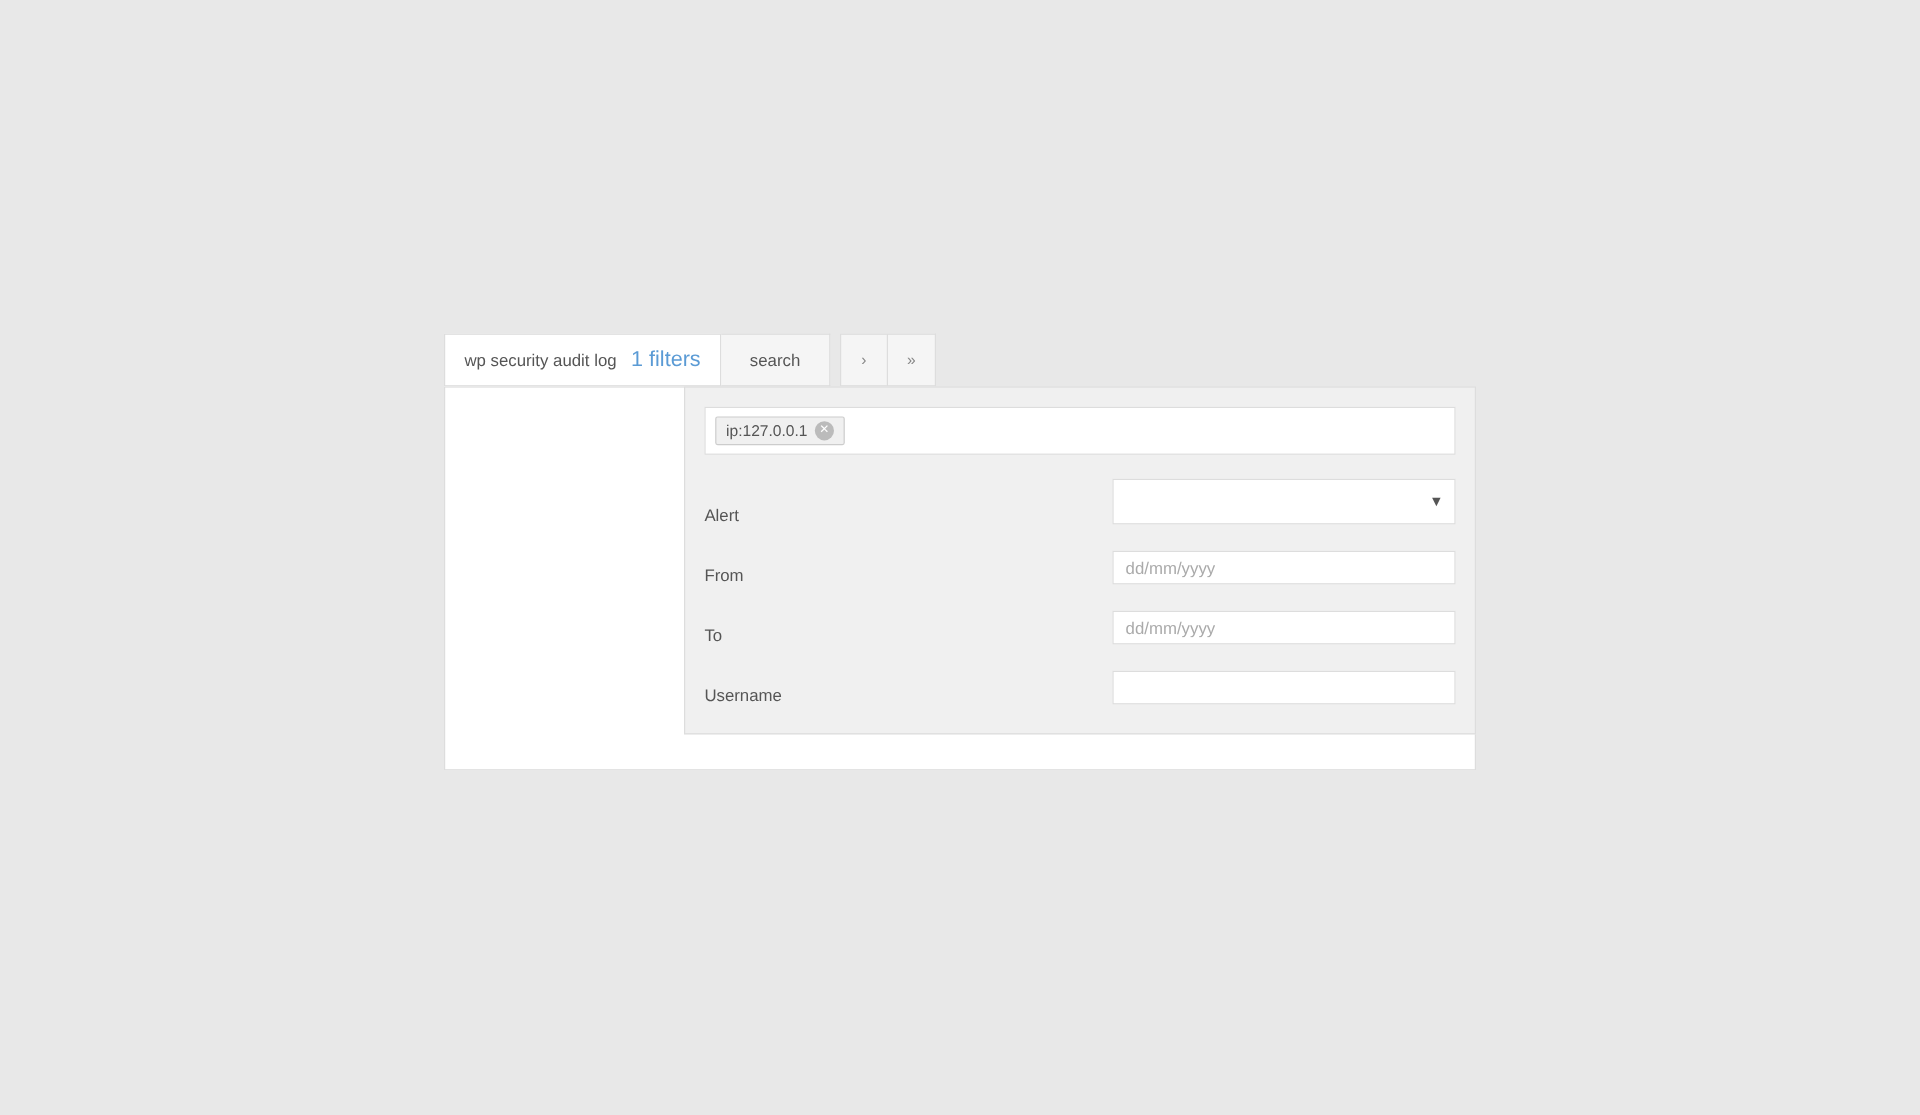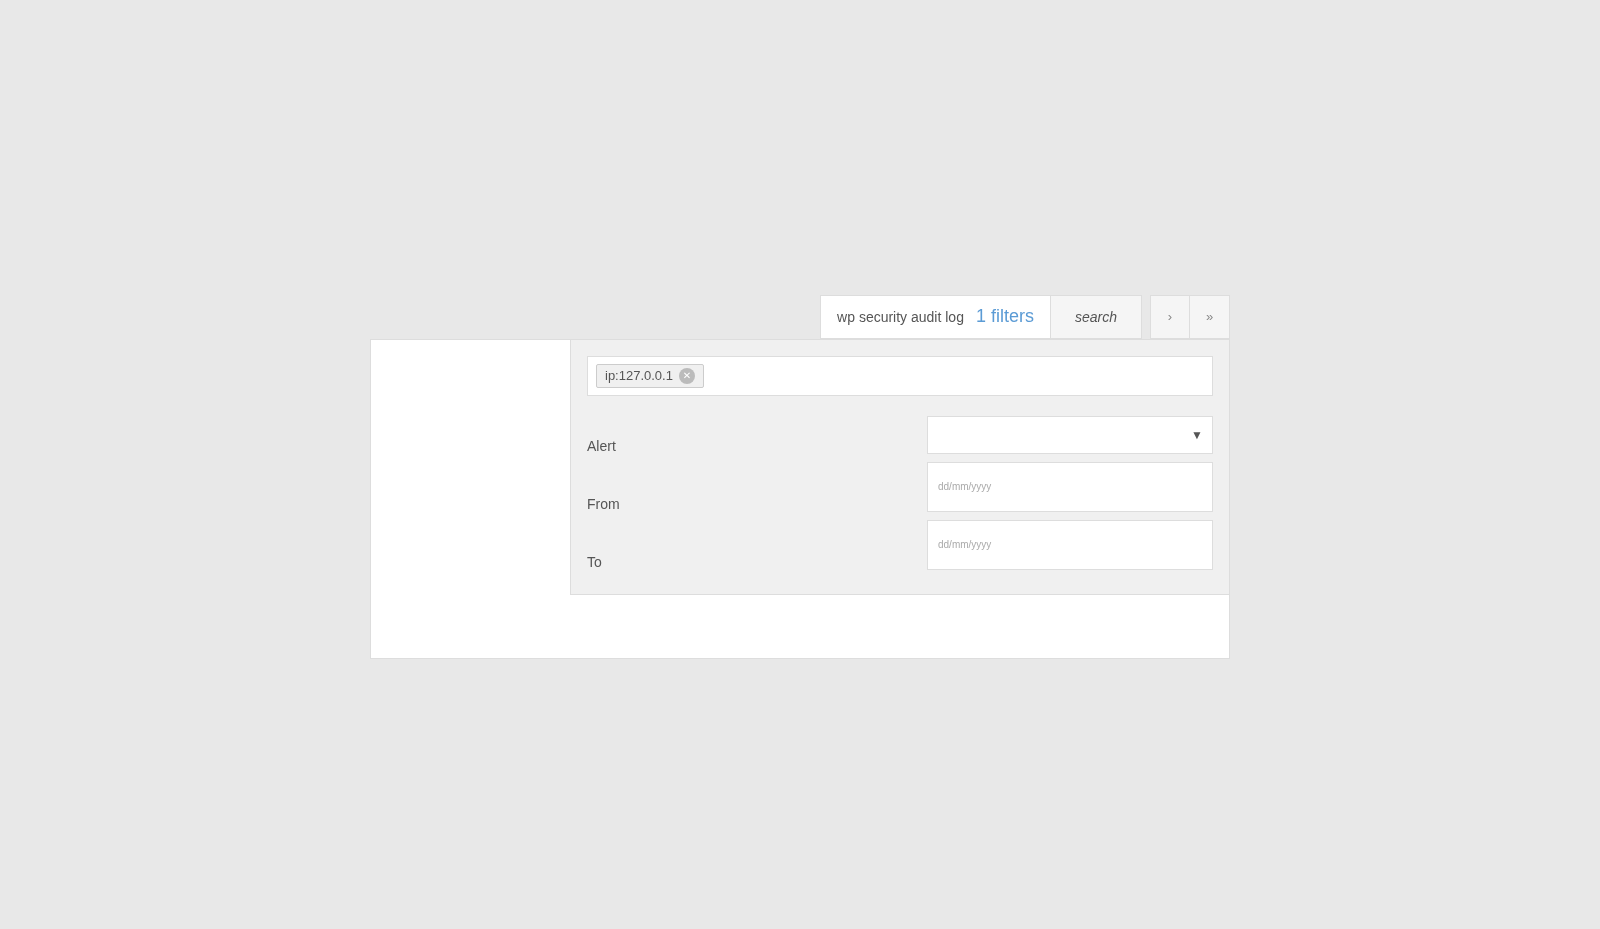--- a/index.html
+++ b/index.html
@@ -53,21 +53,20 @@
     .search-button {
       background-color: #f5f5f5;
       border: 1px solid #ddd;
       border-left: none;
       height: 44px;
       padding: 0 24px;
       font-size: 14px;
       color: #555;
       cursor: pointer;
       white-space: nowrap;
-      font-style: italic;
     }
 
     .nav-btn {
       background-color: #f5f5f5;
       border: 1px solid #ddd;
       height: 44px;
       width: 40px;
       font-size: 13px;
       color: #888;
       cursor: pointer;
@@ -138,25 +137,25 @@
 
     .form-label {
       width: 340px;
       font-size: 14px;
       color: #555;
       flex-shrink: 0;
     }
 
     .form-control {
       flex: 1;
-      height: 50px;
+      height: 28px;
       border: 1px solid #ddd;
       background-color: #fff;
       padding: 0 10px;
-      font-size: 10px;
+      font-size: 14px;
       color: #555;
       outline: none;
     }
 
     .form-control::placeholder {
       color: #aaa;
     }
 
     .form-select-wrapper {
       flex: 1;
@@ -200,21 +199,21 @@
       z-index: 0;
     }
 
     .panel-wrapper {
       position: relative;
     }
 
     .top-row {
       display: flex;
       align-items: stretch;
-      justify-content: flex-end;
+      justify-content: flex-start;
       position: relative;
       z-index: 10;
     }
 
     .dropdown-panel {
       position: relative;
       z-index: 10;
       width: 660px;
       margin-left: auto;
     }
@@ -265,16 +264,20 @@
         <div class="form-label">From</div>
         <input class="form-control" type="text" placeholder="dd/mm/yyyy" style="">
       </div>
 
       <div class="form-row">
         <div class="form-label">To</div>
         <input class="form-control" type="text" placeholder="dd/mm/yyyy" style="">
       </div>
 
 
+      <div class="form-row">
+        <div class="form-label">Username</div>
+        <input class="form-control" type="text" style="">
+      </div>
 
     </div>
   </div>
 </div>
 
 </body></html>

